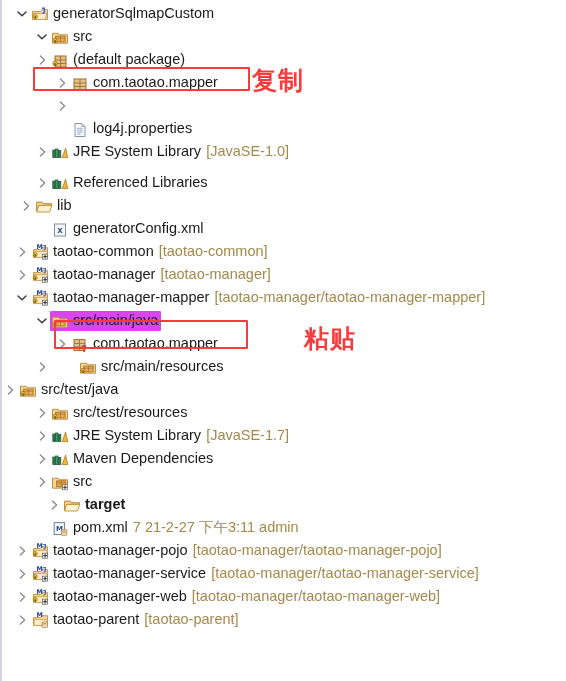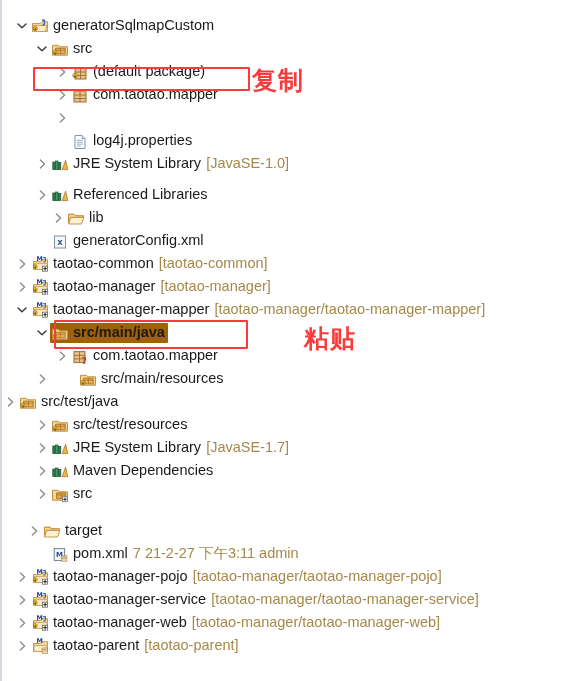--- a/index.html
+++ b/index.html
@@ -22,22 +22,21 @@
     position:relative;
     height:23px;
     line-height:23px;
     white-space:nowrap;
     font-size:14.5px;
     color:#1a1a1a;
     display:flex;
     align-items:center;
   }
   .row.sel .hl{
-    background:#a16207;
-    font-weight:bold;
+    background:#d946ef;
   }
   .hl{
     display:inline-flex;
     align-items:center;
     height:20px;
     padding:0 3px 0 1px;
     border-radius:1px;
   }
   .arrow{
     width:16px;height:23px;
@@ -74,21 +73,21 @@
     font-weight:bold;
     font-family:"DejaVu Sans",sans-serif;
     letter-spacing:1px;
     white-space:nowrap;
   }
 </style>
 </head>
 <body>
 
 <div id="tree">
-    <div class="row" style="padding-left: 12px; margin-top: 14px;">
+    <div class="row" style="padding-left: 12px; margin-top: 2px;">
       <span class="arrow">
         <svg width="12" height="9" viewBox="0 0 12 9">
           <path d="M2 3 L6 6.8 L10 3" fill="none" stroke="#3d3d3d" stroke-width="1.5" stroke-linecap="round" stroke-linejoin="round"></path>
         </svg>
       </span>
       <span class="hl">
         <span class="ico">
           <svg width="18" height="18" viewBox="0 0 18 18">
             <path d="M1.5 5.5h8l1.5-1.8h5.5v9.8H1.5z" fill="#f6d69a" stroke="#c49a52" stroke-width="1"></path>
             <path d="M2 7.5h13.8l-1.6 6H2z" fill="#fdeccb" stroke="#c49a52" stroke-width=".8"></path>
@@ -112,21 +111,21 @@
             <path d="M1.5 4.3h6l1.2 1.5h7.8v8.4H1.5z" fill="#f5d694" stroke="#bd9046" stroke-width="1"></path>
             <path d="M4.6 7.2h9.6v5.6H4.6z" fill="#efae57" stroke="#9d6a22" stroke-width=".8"></path>
             <path d="M4.6 9.2h9.6M9.4 7.2v5.6" stroke="#9d6a22" stroke-width=".7"></path>
             <circle cx="4" cy="11.5" r="2.1" fill="#f2c436" stroke="#8d6b14" stroke-width=".7"></circle>
             <rect x="3.3" y="11.2" width="1.5" height="2.2" fill="#6b5210"></rect>
           </svg>
         </span>
         <span class="lbl">src</span>
       </span>
     </div>
-    <div class="row" style="padding-left: 52px; margin-top: 0px;">
+    <div class="row" style="padding-left: 32px; margin-top: 0px;">
       <span class="arrow">
         <svg width="9" height="12" viewBox="0 0 9 12">
           <path d="M2.4 2 L6.6 6 L2.4 10" fill="none" stroke="#8d8d8d" stroke-width="1.4" stroke-linecap="round" stroke-linejoin="round"></path>
         </svg>
       </span>
       <span class="hl">
         <span class="ico">
           <svg width="18" height="18" viewBox="0 0 18 18">
             <rect x="4" y="4" width="11" height="11" fill="#e8c08a" stroke="#9a6f32" stroke-width="1"></rect>
             <path d="M4 8h11M4 11.5h11M9.5 4v11" stroke="#9a6f32" stroke-width=".9"></path>
@@ -203,21 +202,21 @@
           <svg width="18" height="18" viewBox="0 0 18 18">
             <rect x="1.8" y="6" width="2.4" height="7.6" fill="#2d7d4f" stroke="#1c4d31" stroke-width=".7"></rect>
             <rect x="4.6" y="5" width="2.4" height="8.6" fill="#3f9d63" stroke="#1c4d31" stroke-width=".7"></rect>
             <rect x="7.4" y="6.4" width="2.4" height="7.2" fill="#2d7d4f" stroke="#1c4d31" stroke-width=".7"></rect>
             <path d="M11.2 13.6l3.4-9.4 2.2 9.4z" fill="#f2b544" stroke="#9c6c10" stroke-width=".7"></path>
           </svg>
         </span>
         <span class="lbl">Referenced Libraries</span>
       </span>
     </div>
-    <div class="row" style="padding-left: 48px; margin-top: 0px;">
+    <div class="row" style="padding-left: 16px; margin-top: 0px;">
       <span class="arrow">
         <svg width="9" height="12" viewBox="0 0 9 12">
           <path d="M2.4 2 L6.6 6 L2.4 10" fill="none" stroke="#8d8d8d" stroke-width="1.4" stroke-linecap="round" stroke-linejoin="round"></path>
         </svg>
       </span>
       <span class="hl">
         <span class="ico">
           <svg width="18" height="18" viewBox="0 0 18 18">
             <path d="M1.5 4.3h5.6l1.2 1.6h8.2" fill="none" stroke="#c28f3c" stroke-width="1"></path>
             <path d="M1.5 4.3h5.6l1.2 1.6h8.2v1.5H3.5L1.5 14z" fill="#f6d79b" stroke="#c28f3c" stroke-width="1"></path>
@@ -450,21 +449,21 @@
             <path d="M1.5 4.3h6l1.2 1.5h7.8v8.4H1.5z" fill="#f5d694" stroke="#bd9046" stroke-width="1"></path>
             <path d="M5.6 6.8h9.2v6H5.6z" fill="#e9a64b" stroke="#9d6a22" stroke-width=".8"></path>
             <path d="M5.6 8.9h9.2M10.2 6.8v6" stroke="#9d6a22" stroke-width=".7"></path>
             <rect x="11.5" y="10.8" width="5" height="5" fill="#fff" stroke="#666" stroke-width=".7"></rect>
             <path d="M12.2 13.3h3.6M14 11.5v3.6" stroke="#333" stroke-width="1"></path>
           </svg>
         </span>
         <span class="lbl">src</span>
       </span>
     </div>
-    <div class="row" style="padding-left: 24px; margin-top: 14px;">
+    <div class="row" style="padding-left: 44px; margin-top: 0px; font-weight: bold;">
       <span class="arrow">
         <svg width="9" height="12" viewBox="0 0 9 12">
           <path d="M2.4 2 L6.6 6 L2.4 10" fill="none" stroke="#8d8d8d" stroke-width="1.4" stroke-linecap="round" stroke-linejoin="round"></path>
         </svg>
       </span>
       <span class="hl">
         <span class="ico">
           <svg width="18" height="18" viewBox="0 0 18 18">
             <path d="M1.5 4.3h5.6l1.2 1.6h8.2" fill="none" stroke="#c28f3c" stroke-width="1"></path>
             <path d="M1.5 4.3h5.6l1.2 1.6h8.2v1.5H3.5L1.5 14z" fill="#f6d79b" stroke="#c28f3c" stroke-width="1"></path>

